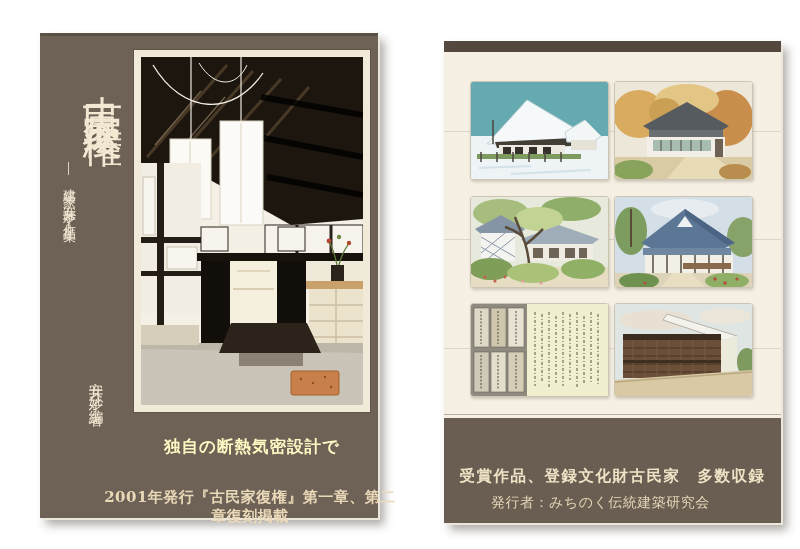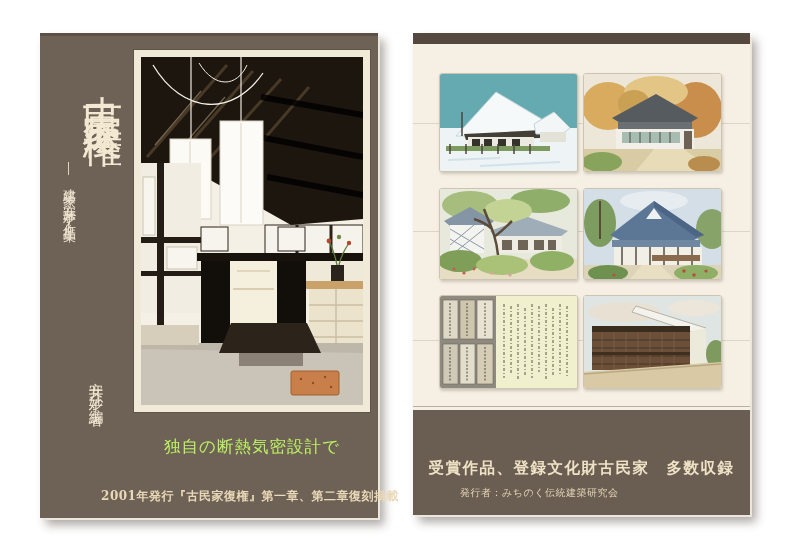--- a/index.html
+++ b/index.html
@@ -15,35 +15,35 @@
   .front .title{font-size:40px;letter-spacing:8px;line-height:1.1;}
   .front .volume{font-size:34px;margin-top:12px;}
   .front .subtitle{position:absolute;left:20px;top:126px;color:#efe5cf;font-size:13px;
         letter-spacing:3px;height:250px;}
   .front .author{position:absolute;left:46px;top:335px;color:#f1e7d1;font-size:14.5px;
         letter-spacing:3px;height:135px;}
   .photo-panel{position:absolute;left:93px;top:13px;width:238px;height:364px;
         background:#f1ead9;border:1px solid #5f5448;box-sizing:border-box;padding:7px;}
   .photo-panel svg{display:block;width:222px;height:348px;}
   .front .slogan{position:absolute;left:93px;top:399px;width:238px;text-align:center;
-        color:#bef264;font-size:16.5px;line-height:23px;font-weight:normal;letter-spacing:1px;}
+        color:#fef9c3;font-size:16.5px;line-height:23px;font-weight:bold;letter-spacing:1px;}
   .front .note{position:absolute;left:60px;top:452px;width:300px;text-align:center;
-        color:#ead9b8;font-size:12px;letter-spacing:.5px;font-weight:bold;}
+        color:#ead9b8;font-size:15px;letter-spacing:.5px;font-weight:bold;}
   
-  .back{left:413px;width:337px;background:#f6f0e4;}
+  .back{left:444px;width:337px;background:#f6f0e4;margin-top:8px;}
   .back .topbar{position:absolute;left:0;top:0;width:100%;height:11px;background:#55493f;}
   .rule{position:absolute;left:0;width:100%;height:1px;background:#dcd6c8;}
   .painting{position:absolute;border:1px solid #cdc5b4;border-radius:3px;overflow:hidden;
         background:#fbf9f3;box-shadow:1px 2px 3px rgba(90,80,65,.25);}
   .painting svg{display:block;width:100%;height:100%;}
   .back .bottomline{position:absolute;left:0;top:373px;width:100%;height:1px;background:#b7af9f;}
   .back .band{position:absolute;left:0;top:377px;width:100%;height:105px;background:#6a5d52;}
   .back .catch{position:absolute;left:0;top:425px;width:100%;text-align:center;color:#efe3c6;
         font-size:15.5px;letter-spacing:1.5px;font-weight:bold;}
-  .back .publisher{position:absolute;left:47px;top:453px;color:#e4d6b6;font-size:10px;letter-spacing:.5px;}
+  .back .publisher{position:absolute;left:47px;top:453px;color:#e4d6b6;font-size:14px;letter-spacing:.5px;}
 </style>
 </head>
 <body>
 
 <div class="stage">
 
   <div class="cover front">
     <div class="title-col">
       <div class="vert title">古民家復権</div>
       <div class="volume">Ⅱ</div>

